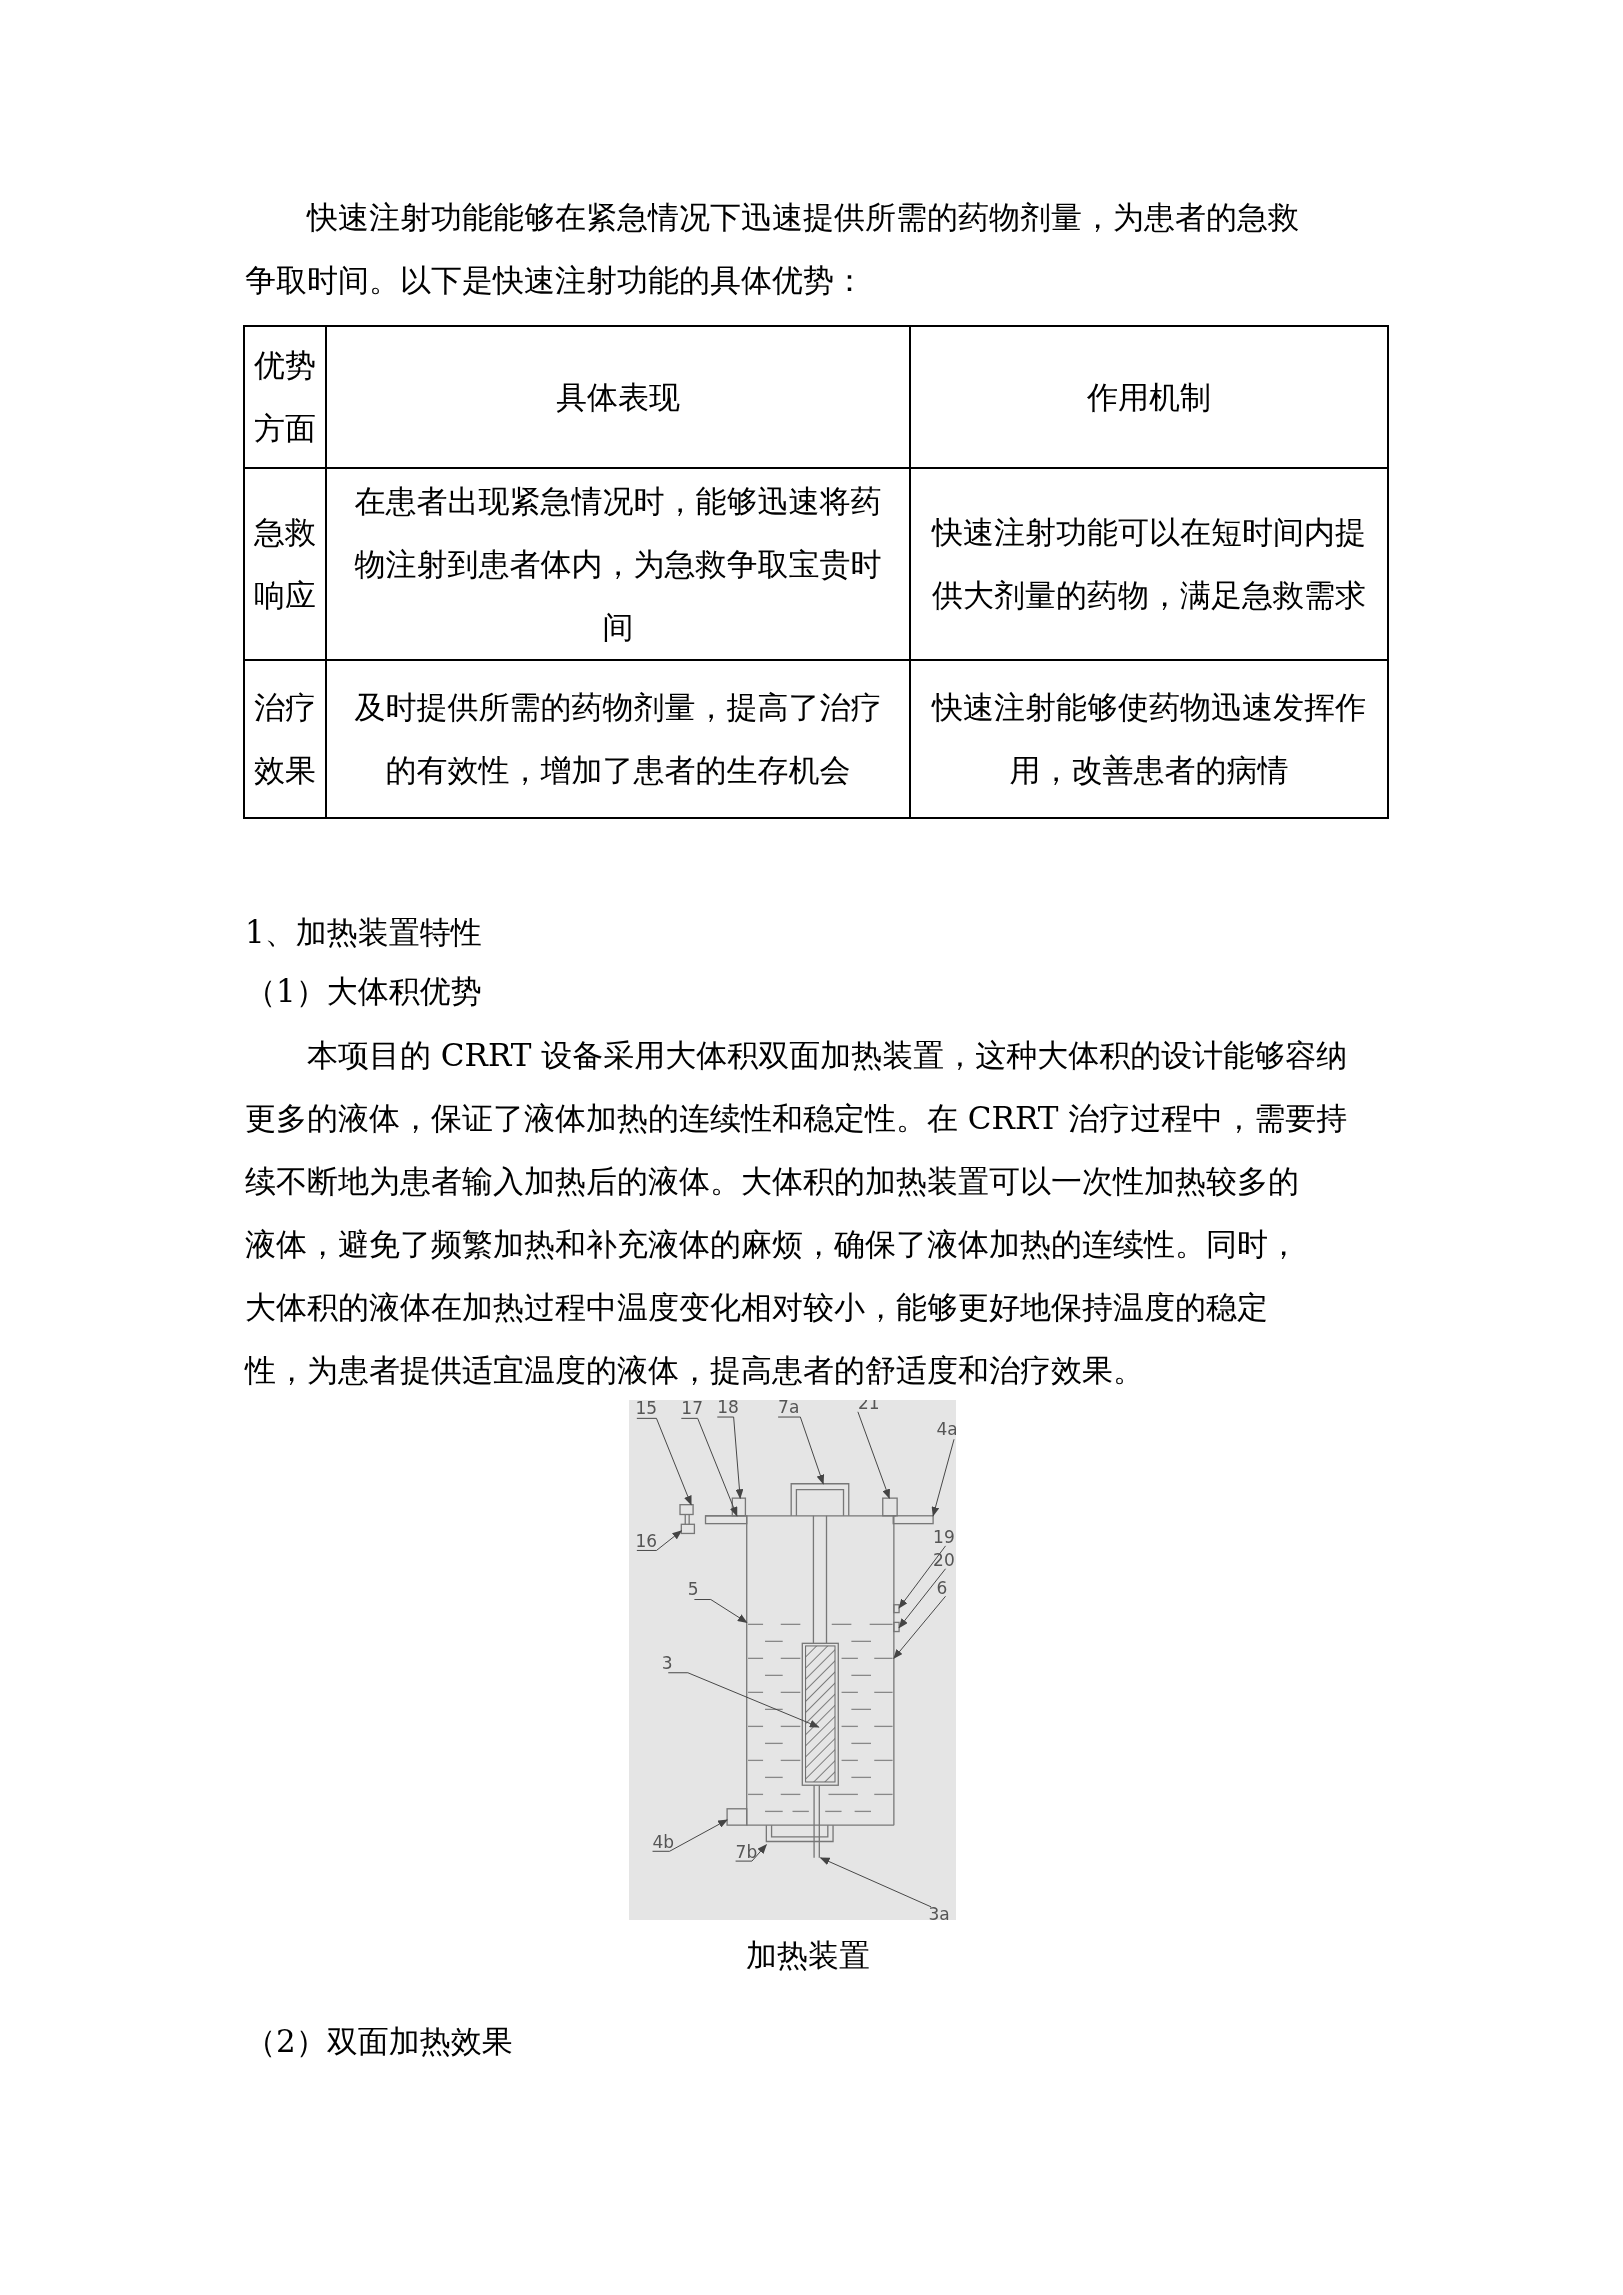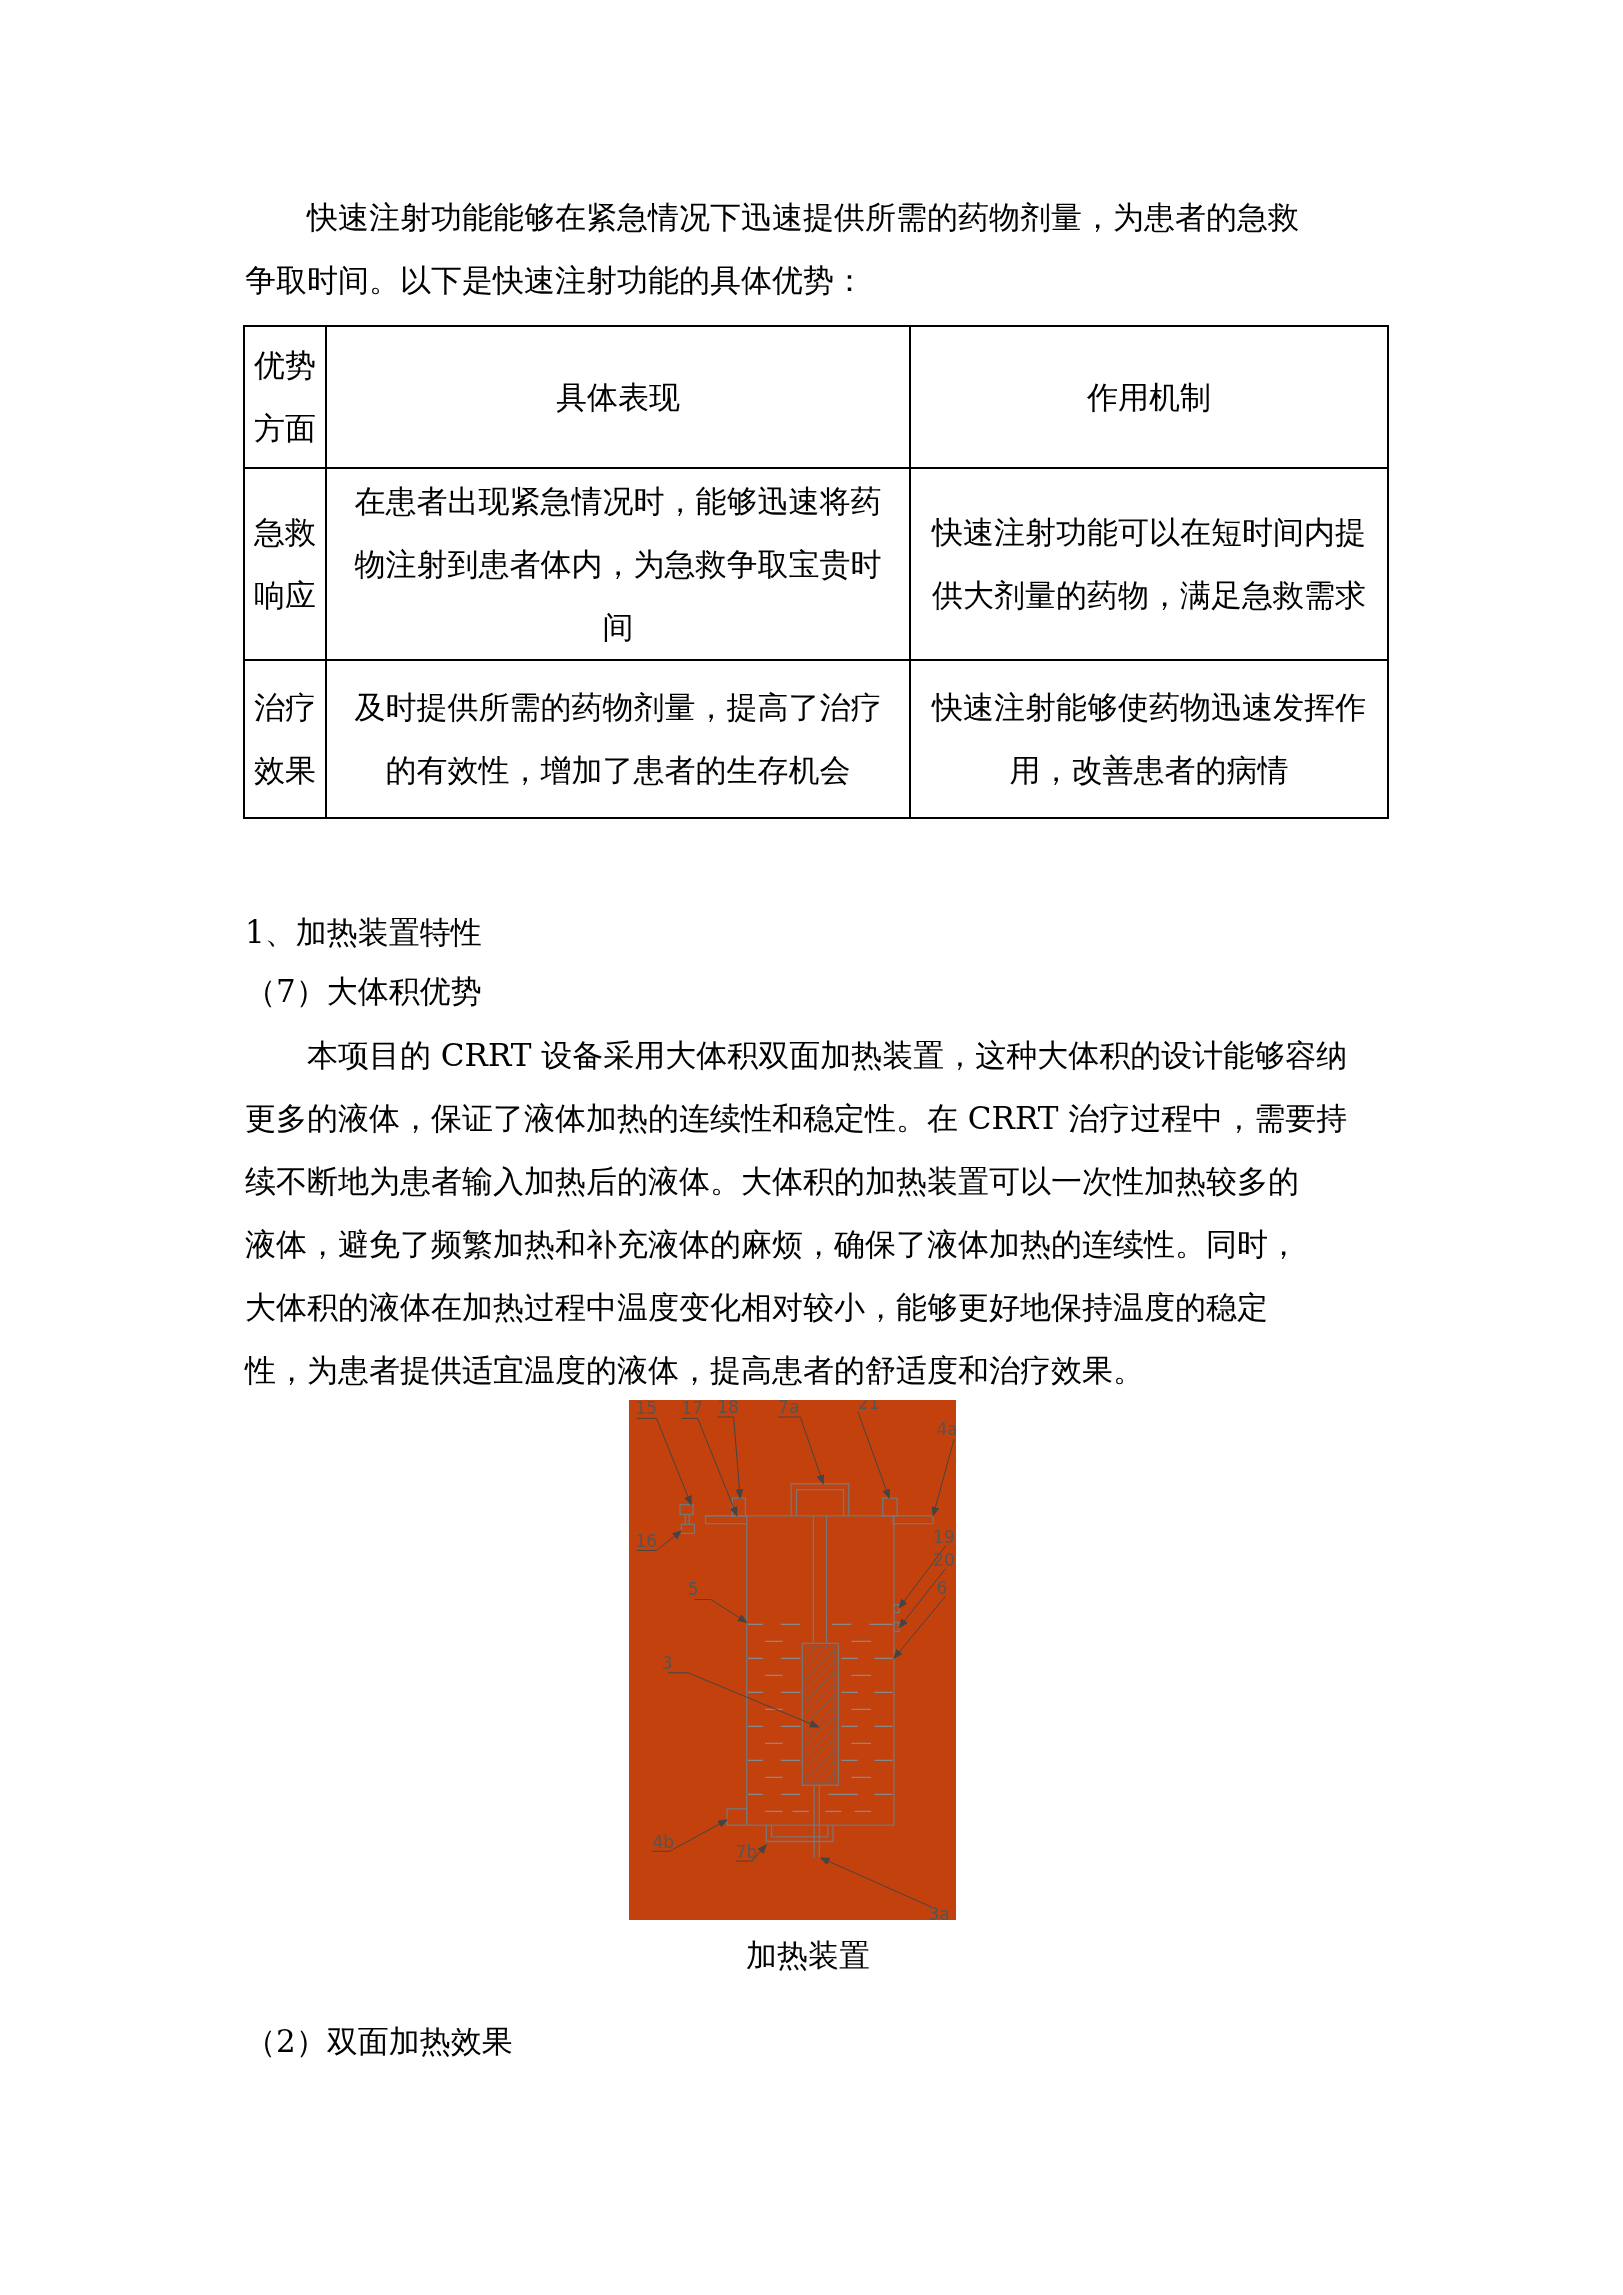--- a/index.html
+++ b/index.html
@@ -21,21 +21,21 @@
             line-height: 63px; }
   .tbl col.c1 { width: 82px; }
   .tbl col.c2 { width: 584px; }
   .tbl col.c3 { width: 478px; }
   .tbl tr.r0 td { height: 140px; }
   .tbl tr.r1 td { height: 190px; }
   .tbl tr.r2 td { height: 156px; }
   .tbl td.aspect { padding: 0 2.6px; line-height: 63px; margin-left: 48px; }
 
   
-  .figure { position: absolute; left: 629px; top: 1400px; width: 327px; height: 520px; background: #c2410c; }
+  .figure { position: absolute; left: 629px; top: 1400px; width: 327px; height: 520px; background: #e5e5e5; }
   .figure svg { position: absolute; left: 0; top: 0; }
   .fig-label { font-family: "DejaVu Sans", sans-serif; font-size: 26px; fill: #555; }
   .caption { position: absolute; left: 746px; top: 1936px; font-size: 31px; line-height: 39px; white-space: nowrap; }
 </style>
 </head>
 <body>
 
 <div class="page">
 
   <div class="para" style="top:186px;">
@@ -84,21 +84,21 @@
       </td>
       <td>
         <div>快速注射能够使药物迅速发挥作</div>
         <div>用，改善患者的病情</div>
       </td>
     </tr>
   </tbody>
     </table>
 
   <div class="h-sub" style="top:913px;">1、加热装置特性</div>
-  <div class="h-sub" style="top:972px;">（7）大体积优势</div>
+  <div class="h-sub" style="top:972px;">（1）大体积优势</div>
 
   <div class="para" style="top:1024px;">
     <div><span class="indent"></span><span>本项目的 CRRT 设备采用大体积双面加热装置，这种大体积的设计能够容纳</span></div>
     <div>更多的液体，保证了液体加热的连续性和稳定性。在 CRRT 治疗过程中，需要持</div>
     <div>续不断地为患者输入加热后的液体。大体积的加热装置可以一次性加热较多的</div>
     <div>液体，避免了频繁加热和补充液体的麻烦，确保了液体加热的连续性。同时，</div>
     <div>大体积的液体在加热过程中温度变化相对较小，能够更好地保持温度的稳定</div>
     <div>性，为患者提供适宜温度的液体，提高患者的舒适度和治疗效果。</div>
   </div>
 

